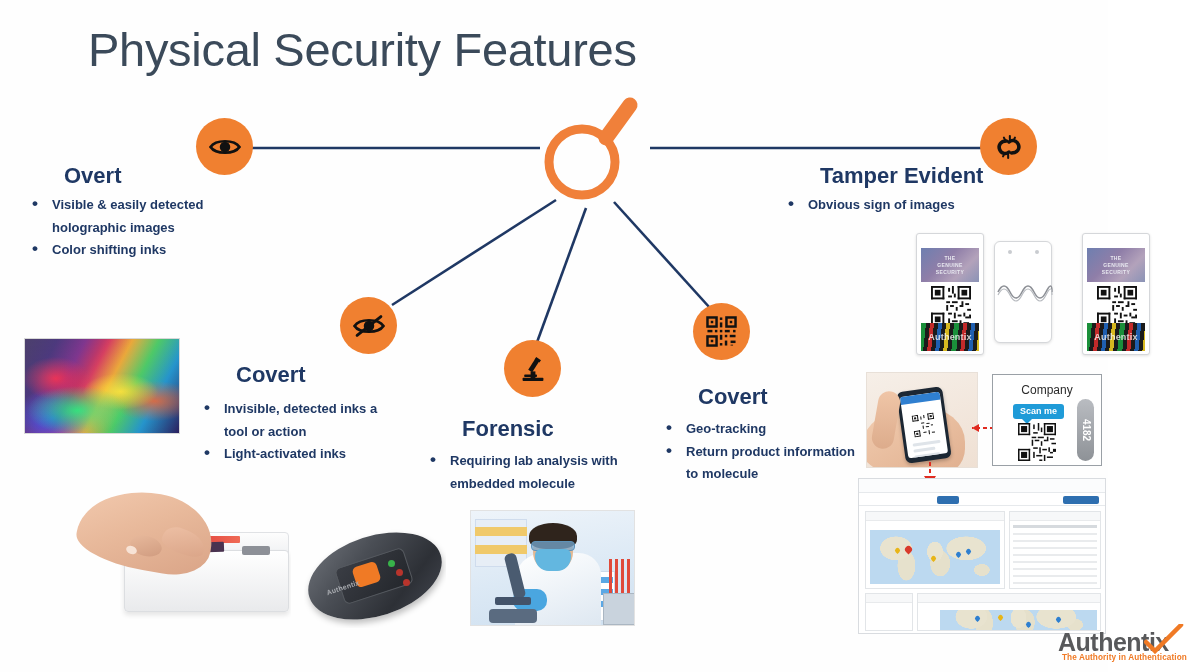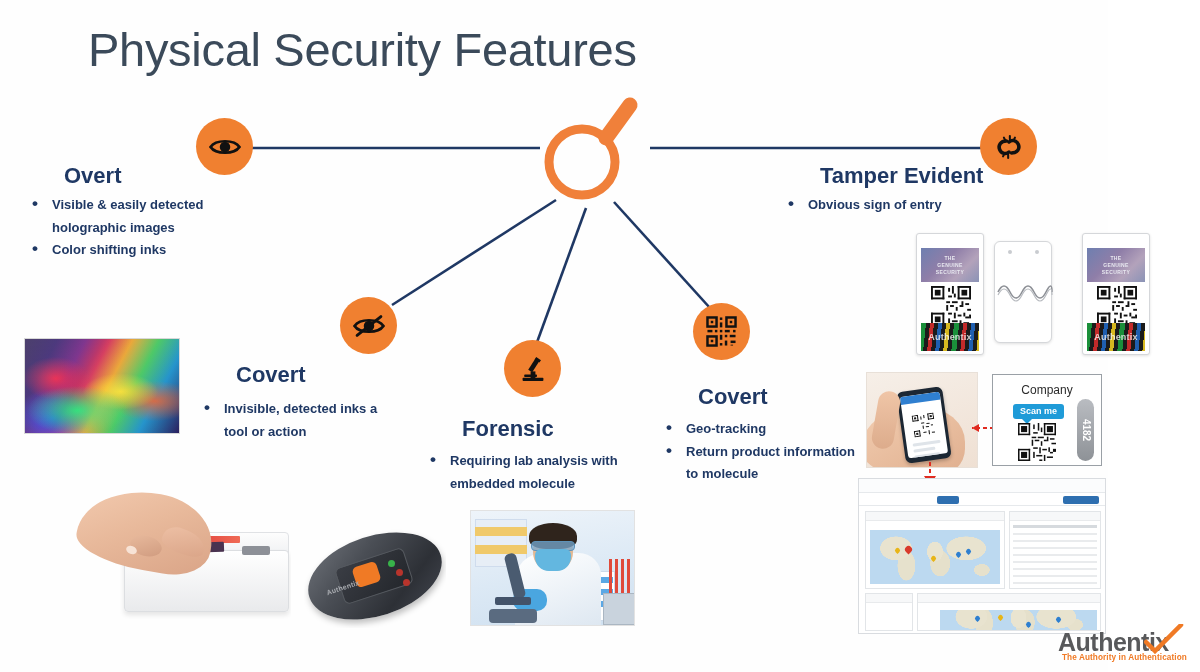--- a/index.html
+++ b/index.html
@@ -404,36 +404,37 @@
 
   <div class="sec-title" style="left:64px; top:163px;">Overt</div>
   <ul class="bullets" id="bul-overt" style="left:30px; top:194px; width:205px;">
     <li>Visible &amp; easily detected holographic images</li>
     <li>Color shifting inks</li>
   </ul>
 
   <div class="sec-title" style="left:236px; top:362px;">Covert</div>
   <ul class="bullets" id="bul-covert" style="left:202px; top:398px; width:200px;">
     <li>Invisible, detected inks a tool or action</li>
+    <li>Light-activated inks</li>
   </ul>
 
   <div class="sec-title" style="left:462px; top:416px;">Forensic</div>
   <ul class="bullets" id="bul-forensic" style="left:428px; top:450px; width:230px;">
     <li>Requiring lab analysis with embedded molecule</li>
   </ul>
 
   <div class="sec-title" style="left:698px; top:384px;">Covert</div>
   <ul class="bullets" id="bul-digital" style="left:664px; top:418px; width:200px;">
     <li>Geo-tracking</li>
     <li>Return product information to molecule</li>
   </ul>
 
   <div class="sec-title" style="left:820px; top:163px;">Tamper Evident</div>
   <ul class="bullets" id="bul-tamper" style="left:786px; top:194px; width:230px;">
-    <li>Obvious sign of entry</li>
+    <li>Obvious sign of images</li>
   </ul>
 
   <div class="pic" id="holo">
     <div class="hgloss"></div>
   </div>
 
   <div class="pic" id="reader">
     <div class="devtop"></div>
     <div class="devbody"></div>
     <div class="strip"></div>

